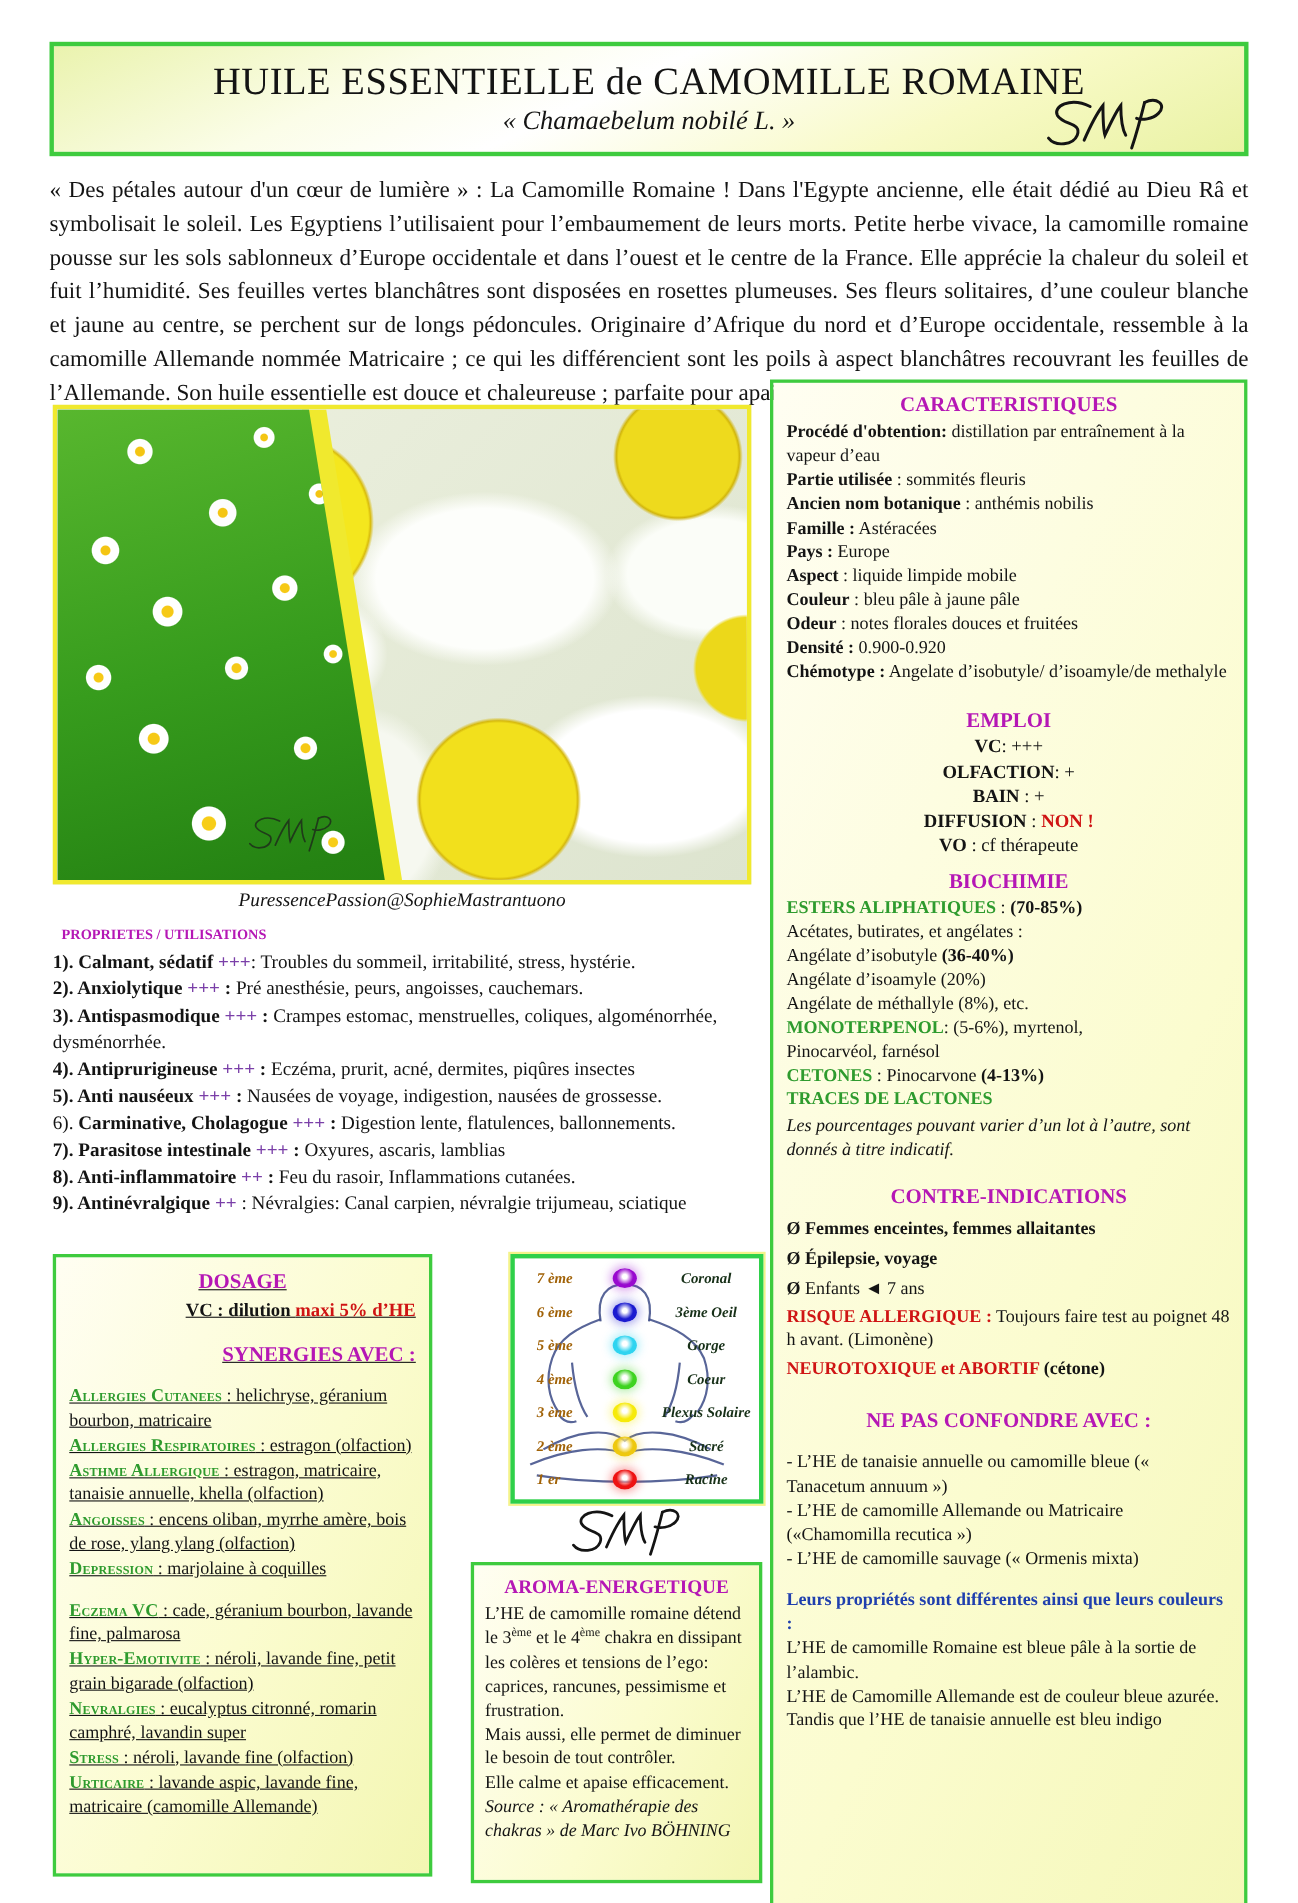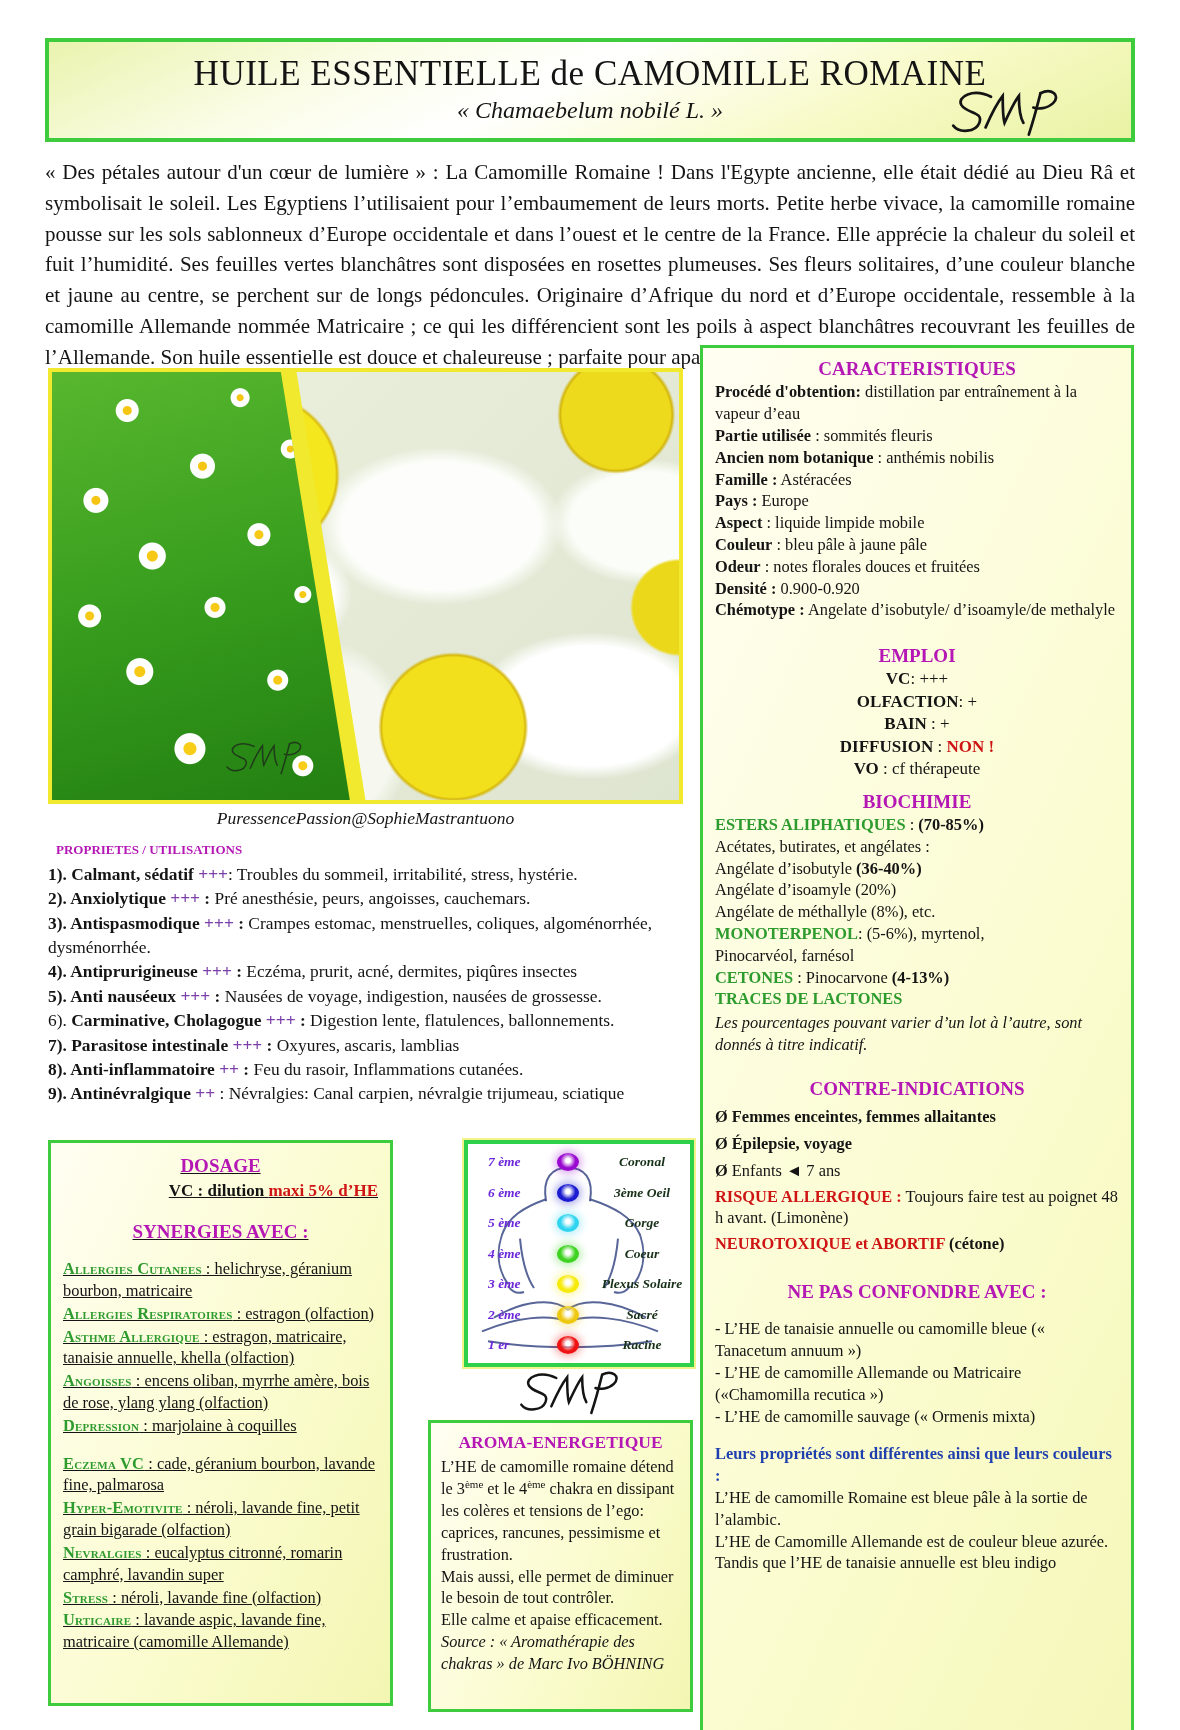--- a/index.html
+++ b/index.html
@@ -115,35 +115,35 @@
   .s-green{color:var(--green);font-weight:bold;}
   .s-red{color:var(--red);font-weight:bold;}
   .s-purple{color:var(--purple);font-weight:bold;}
   .s-greensc{color:var(--green);font-weight:bold;font-variant:small-caps;letter-spacing:.2px;}
   
   .dosage-box{
     position:absolute;left:48px;top:1140px;width:345px;height:566px;
     padding:10px 12px;font-size:16.4px;line-height:1.33;overflow:hidden;text-decoration:underline;
   }
   .vc-line{text-align:right;font-size:17px;margin-top:2px;}
-  .syn-heading{margin-top:16px;}
+  .syn-heading{margin-top:16px;text-align:right;}
   .syn-list{margin-top:14px;}
   .syn-line{margin-top:1px;}
   .syn-gap{margin-top:16px;}
   
   .chakra-box{
     position:absolute;left:464px;top:1140px;width:222px;height:219px;
     border:4px solid #2fd04a;background:#ffffff;
     box-shadow:0 0 0 2px #f4f38a;
   }
   .chakra-fig{position:absolute;inset:0;width:100%;height:100%;}
   .chakra-fig path{fill:none;stroke:#3b4a86;stroke-width:2;opacity:.85;}
   .chakra-rows{position:absolute;inset:0;display:flex;flex-direction:column;justify-content:space-between;padding:9px 4px;box-sizing:border-box;}
   .ch-row{display:grid;grid-template-columns:72px 48px 100px;align-items:center;}
-  .ch-num{font-style:italic;font-weight:bold;font-size:13.5px;color:#6d28d9;padding-left:16px;}
+  .ch-num{font-style:italic;font-weight:bold;font-size:13.5px;color:#a16207;padding-left:16px;}
   .ch-dot{width:22px;height:18px;border-radius:50%;margin:0 auto;}
   .ch-label{font-style:italic;font-weight:bold;font-size:13.5px;color:#173018;text-align:center;}
   .sig-chakra{left:498px;top:1368px;width:150px;height:50px;}
   
   .aroma-box{
     position:absolute;left:428px;top:1420px;width:265px;height:292px;
     padding:8px 10px;font-size:16.3px;line-height:1.34;overflow:hidden;
   }
   .aroma-heading{font-size:17.5px;}
   .aroma-text{margin-top:2px;}

